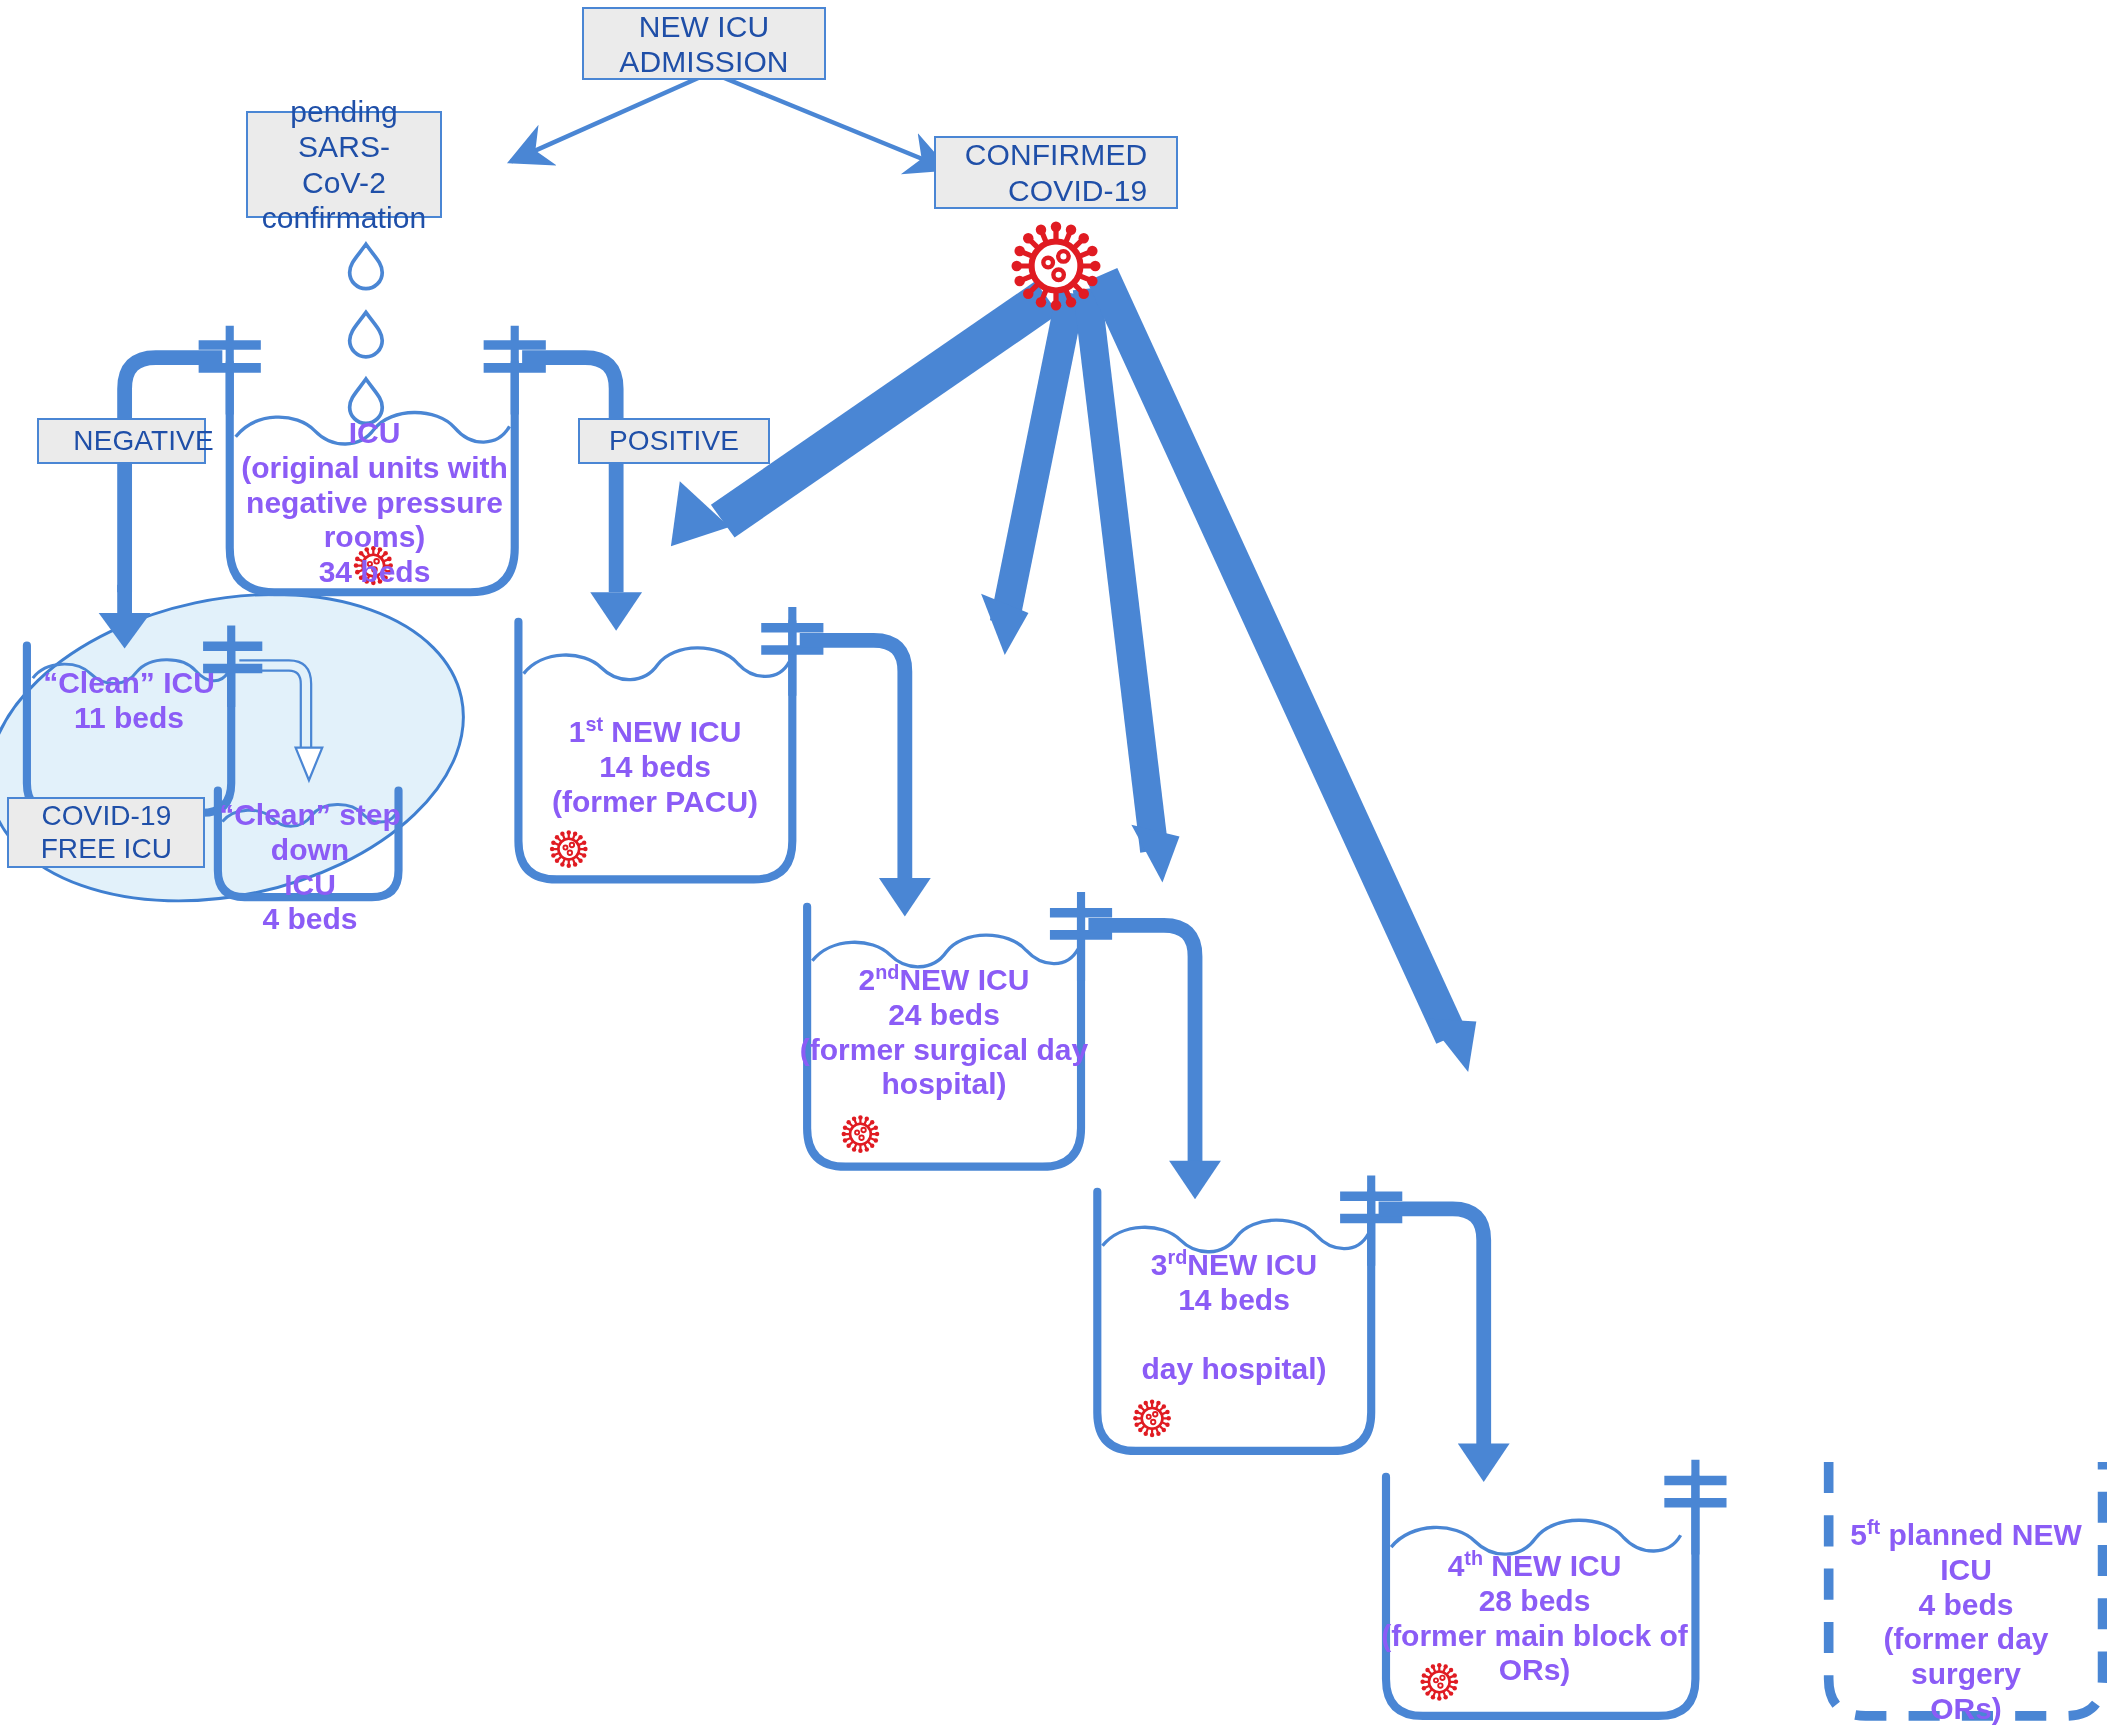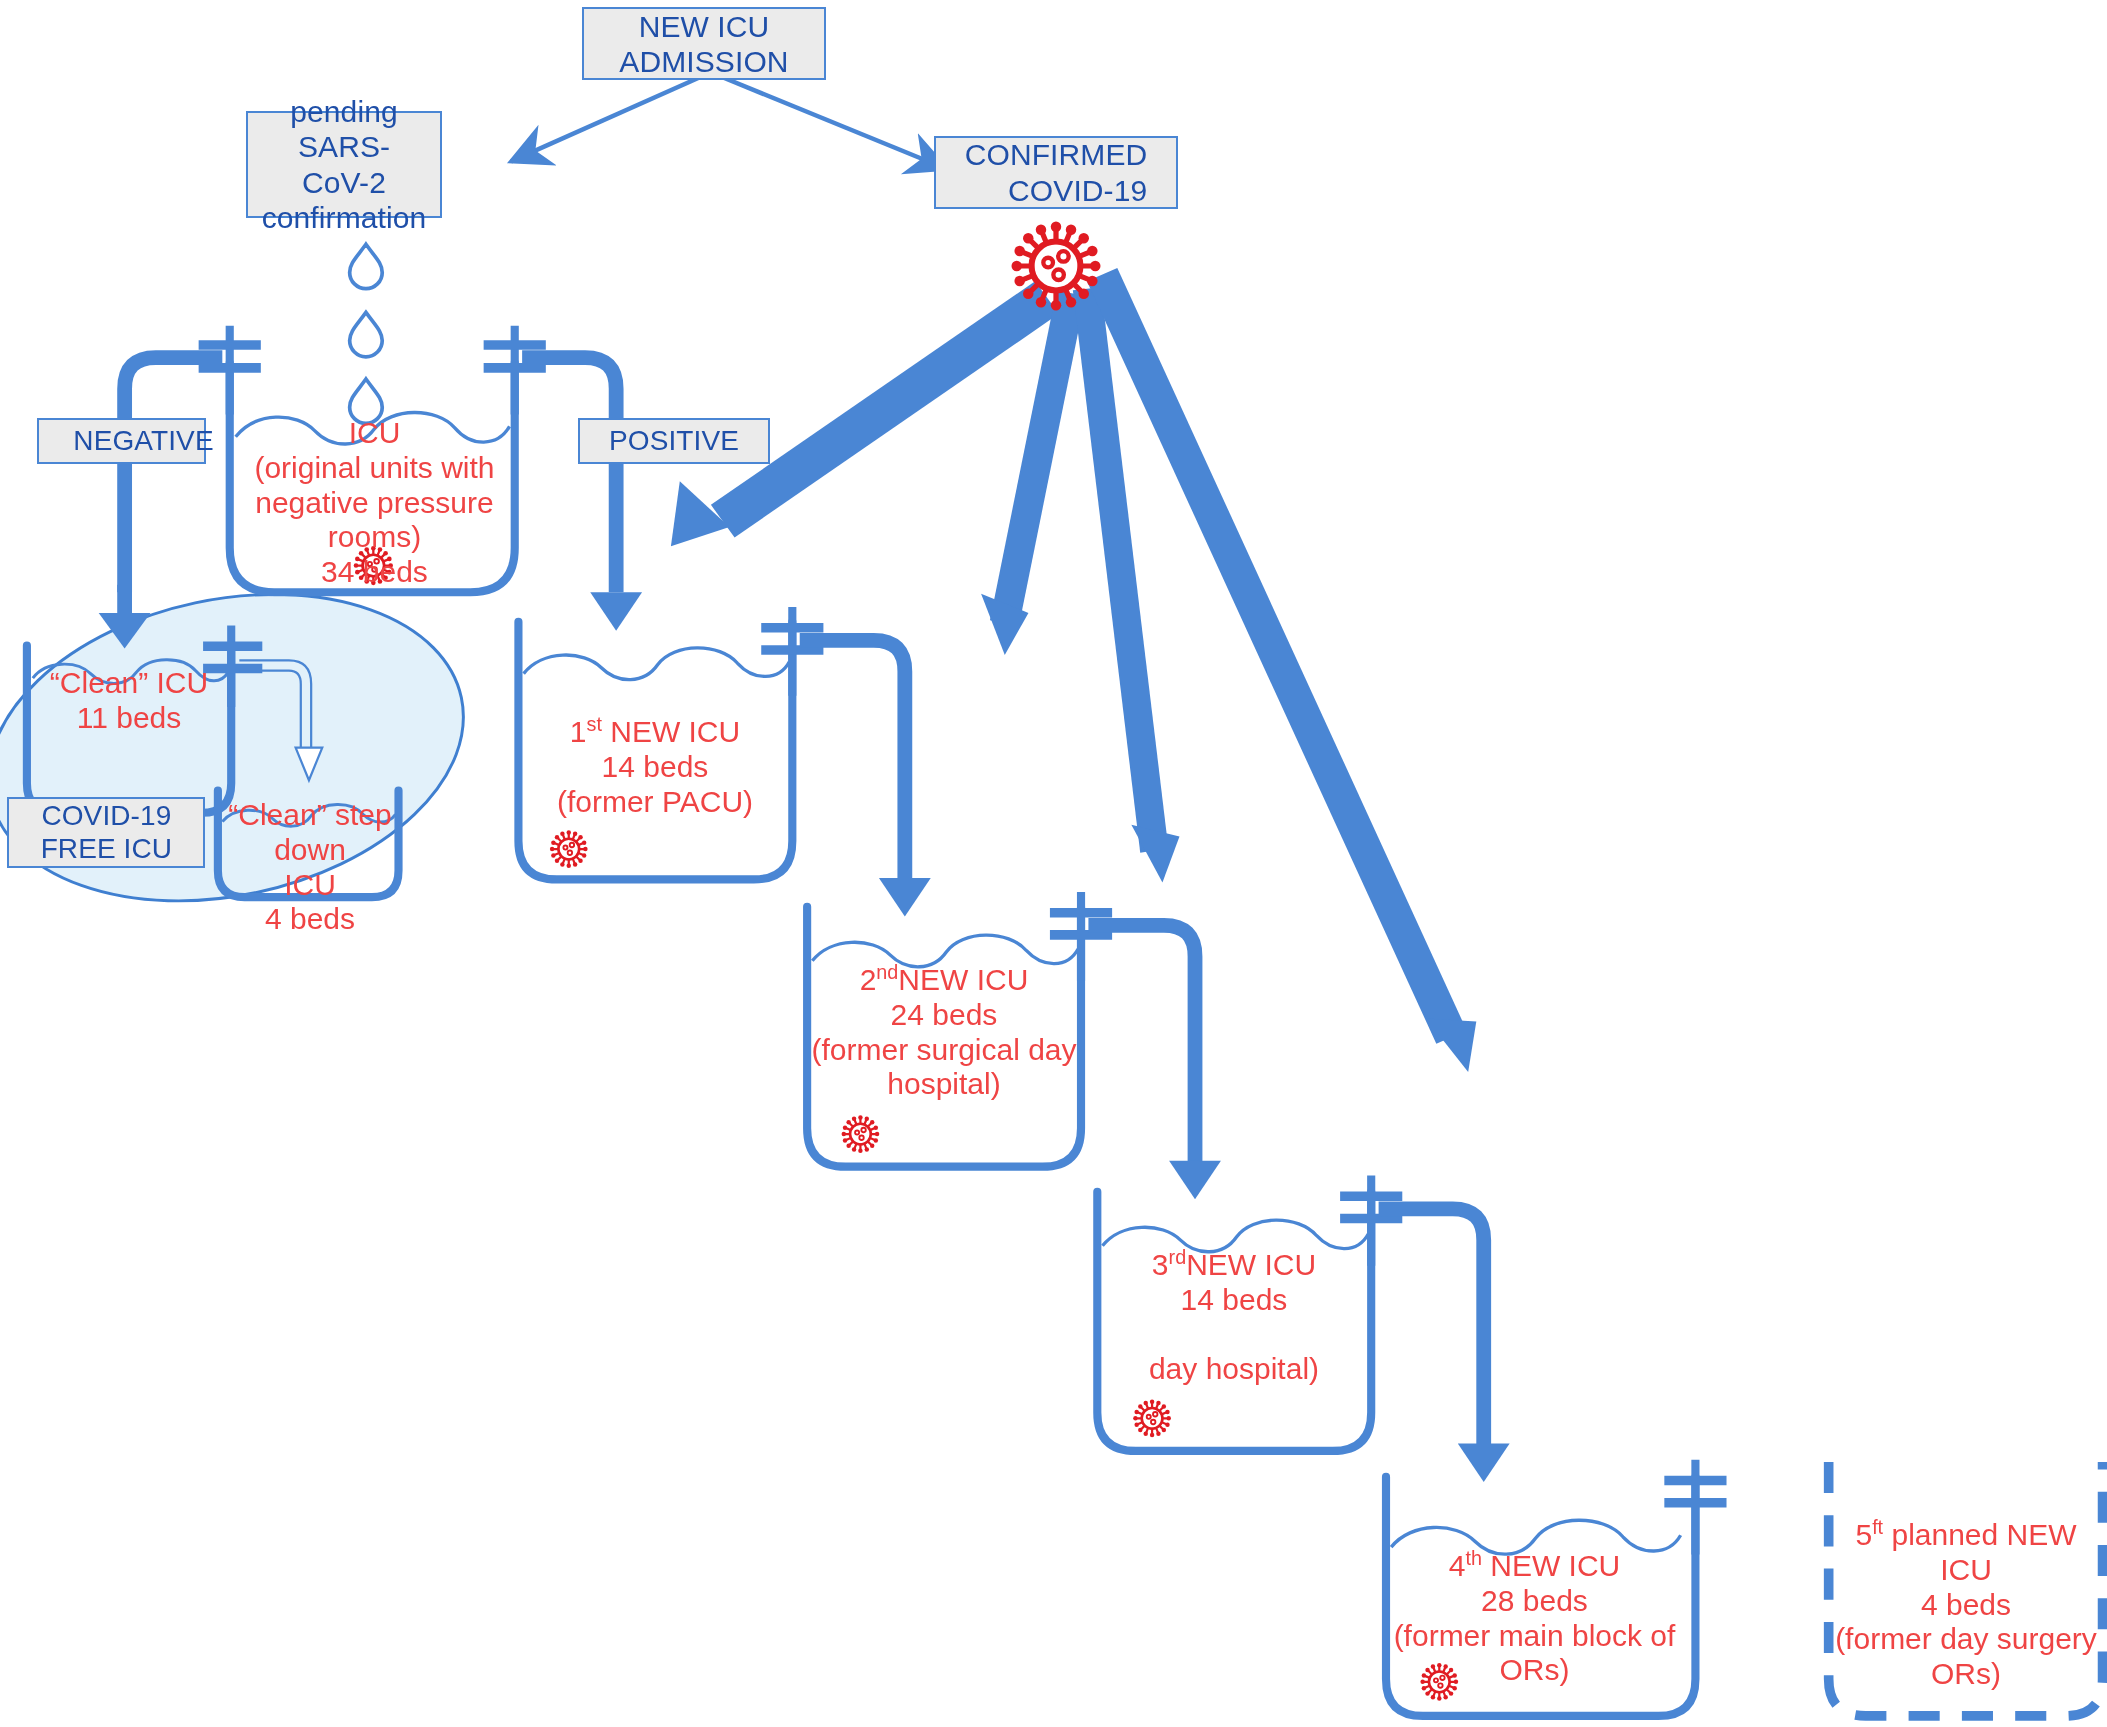--- a/index.html
+++ b/index.html
@@ -33,24 +33,25 @@
     justify-content:center;
     text-align:center;
     line-height:1.17;
     letter-spacing:0.1px;
     z-index:40;
   }
   
   .vtext{
     position:absolute;
     text-align:center;
-    color:#ef4444;
+    color:#8b5cf6;
     line-height:1.16;
     z-index:30;
     pointer-events:none;
+    font-weight:bold;
   }
   .vtext sup{font-size:.66em;vertical-align:super;line-height:0;}
   .t-lg{font-size:30px;}
   .t-box{font-size:30px;}
 </style>
 </head>
 <body>
 
 <div id="stage">
 

